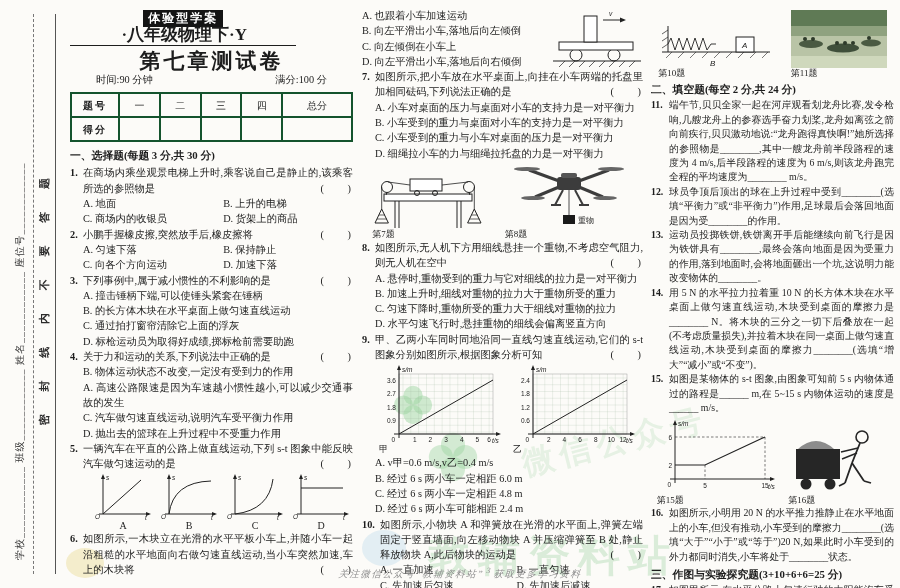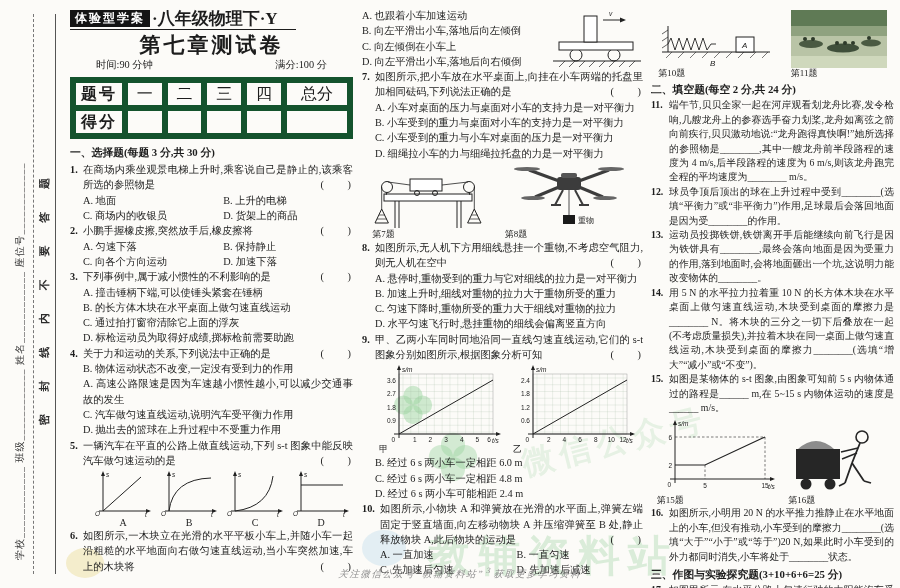--- a/index.html
+++ b/index.html
@@ -3,27 +3,27 @@
 <meta charset="utf-8">
 <style>
   html,body{margin:0;padding:0;}
   body{width:900px;height:588px;background:#fcfbf8;position:relative;overflow:hidden;
        font-family:"Liberation Serif","DejaVu Serif",serif;color:#1d1d1d;}
   .col{position:absolute;font-size:10.3px;line-height:15.3px;text-align:justify;}
   #col1{left:70px;top:10px;width:283px;}
   #col2{left:362px;top:8px;width:281px;}
   #col3{left:651px;top:8px;width:243px;font-size:9.8px;line-height:14.4px;}
   
-  .hdr-line{display:flex;align-items:center;border-bottom:1.5px solid #1d1d1d;padding-bottom:2px;width:80%;}
+  .hdr-line{display:flex;align-items:center;border-bottom:1.5px solid #1d1d1d;padding-bottom:2px;width:80%;flex-direction:column;}
   .badge{background:#141414;color:#fff;font-weight:bold;font-size:12px;padding:1px 5px;letter-spacing:2px;}
   .series{font-weight:bold;font-size:17px;margin-left:2px;}
   .title{text-align:center;font-size:21px;font-weight:bold;letter-spacing:3px;margin:8px 0 3px;}
   .timerow{display:flex;justify-content:space-between;padding:0 26px;margin-bottom:5px;align-items:flex-end;}
   table.score{border-collapse:collapse;width:100%;margin-bottom:6px;}
-  table.score td{border:6px solid #14532d;height:20px;text-align:center;font-size:16px;}
+  table.score td{border:2px solid #14532d;height:20px;text-align:center;font-size:10px;}
   table.score td.lab{font-weight:bold;letter-spacing:2px;width:44px;}
   .sec{font-weight:bold;font-size:10.8px;margin:3px 0 2px;}
   
   .q{position:relative;padding-left:13px;margin:0;}
   .q3d{padding-left:18px;}
   .qn{position:absolute;left:0;top:0;font-weight:bold;}
   .stem{position:relative;padding-right:0;}
   .br{position:absolute;right:1px;bottom:0;letter-spacing:1px;}
   .opts2{display:grid;grid-template-columns:1.08fr 1fr;}
   .optv div{white-space:nowrap;overflow:hidden;}
@@ -392,20 +392,21 @@
           <text x="51.3" y="78" text-anchor="middle">4</text>
           <text x="67" y="78" text-anchor="middle">6</text>
           <text x="82.7" y="78" text-anchor="middle">8</text>
           <text x="98.3" y="78" text-anchor="middle">10</text>
           <text x="110" y="78" text-anchor="middle">12</text>
         </svg>
         <div class="figcap">乙</div>
       </div>
     </div>
     <div>
+      <div>A. v甲=0.6 m/s,v乙=0.4 m/s</div>
       <div>B. 经过 6 s 两小车一定相距 6.0 m</div>
       <div>C. 经过 6 s 两小车一定相距 4.8 m</div>
       <div>D. 经过 6 s 两小车可能相距 2.4 m</div>
     </div>
   </div>
 
   <div class="q q3d">
     <span class="qn">10.</span>
     <div class="stem"><span>如图所示,小物块 A 和弹簧放在光滑的水平面上,弹簧左端固定于竖直墙面,向左移动物块 A 并压缩弹簧至 B 处,静止释放物块 A,此后物块的运动是</span>
       <span class="br">(　　)</span></div>

